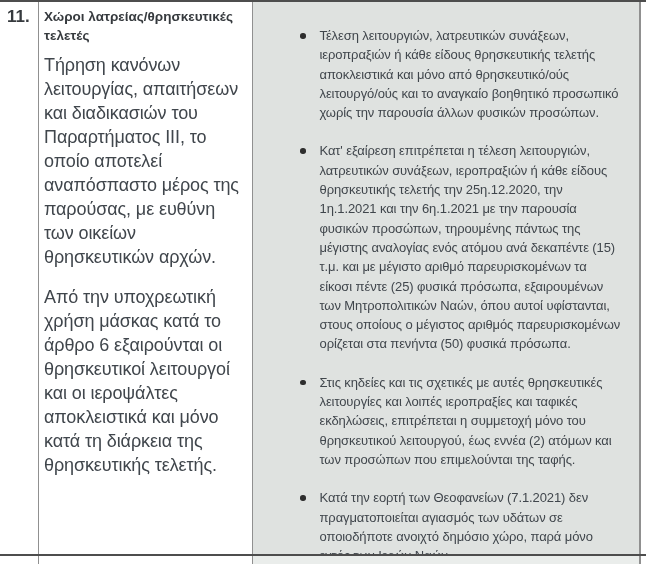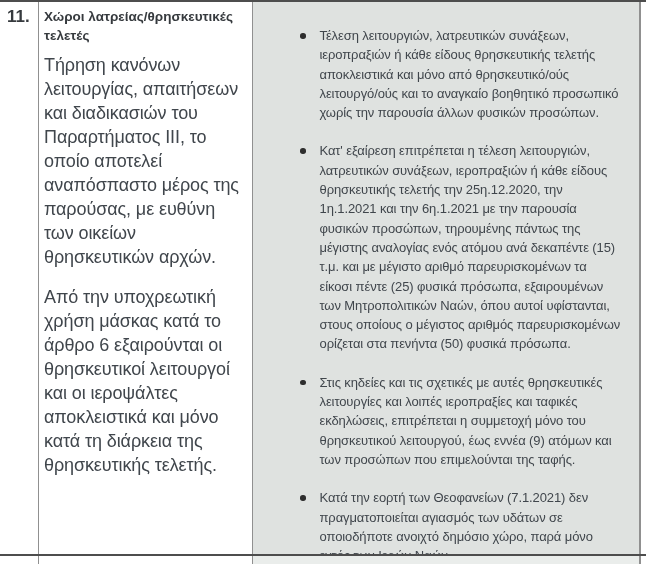--- a/index.html
+++ b/index.html
@@ -100,21 +100,21 @@
         <li>
           <span class="dot"></span>
           <span class="btext">Τέλεση λειτουργιών, λατρευτικών συνάξεων, ιεροπραξιών ή κάθε είδους θρησκευτικής τελετής αποκλειστικά και μόνο από θρησκευτικό/ούς λειτουργό/ούς και το αναγκαίο βοηθητικό προσωπικό χωρίς την παρουσία άλλων φυσικών προσώπων.</span>
         </li>
         <li>
           <span class="dot"></span>
           <span class="btext">Κατ' εξαίρεση επιτρέπεται η τέλεση λειτουργιών, λατρευτικών συνάξεων, ιεροπραξιών ή κάθε είδους θρησκευτικής τελετής την 25η.12.2020, την 1η.1.2021 και την 6η.1.2021 με την παρουσία φυσικών προσώπων, τηρουμένης πάντως της μέγιστης αναλογίας ενός ατόμου ανά δεκαπέντε (15) τ.μ. και με μέγιστο αριθμό παρευρισκομένων τα είκοσι πέντε (25) φυσικά πρόσωπα, εξαιρουμένων των Μητροπολιτικών Ναών, όπου αυτοί υφίστανται, στους οποίους ο μέγιστος αριθμός παρευρισκομένων ορίζεται στα πενήντα (50) φυσικά πρόσωπα.</span>
         </li>
         <li>
           <span class="dot"></span>
-          <span class="btext">Στις κηδείες και τις σχετικές με αυτές θρησκευτικές λειτουργίες και λοιπές ιεροπραξίες και ταφικές εκδηλώσεις, επιτρέπεται η συμμετοχή μόνο του θρησκευτικού λειτουργού, έως εννέα (9) ατόμων και των προσώπων που επιμελούνται της ταφής.</span>
+          <span class="btext">Στις κηδείες και τις σχετικές με αυτές θρησκευτικές λειτουργίες και λοιπές ιεροπραξίες και ταφικές εκδηλώσεις, επιτρέπεται η συμμετοχή μόνο του θρησκευτικού λειτουργού, έως εννέα (2) ατόμων και των προσώπων που επιμελούνται της ταφής.</span>
         </li>
         <li>
           <span class="dot"></span>
           <span class="btext">Κατά την εορτή των Θεοφανείων (7.1.2021) δεν πραγματοποιείται αγιασμός των υδάτων σε οποιοδήποτε ανοιχτό δημόσιο χώρο, παρά μόνο εντός των Ιερών Ναών.</span>
         </li>
       </ul>
     </div>
 
     <div class="col col-edge"></div>
   </div>

